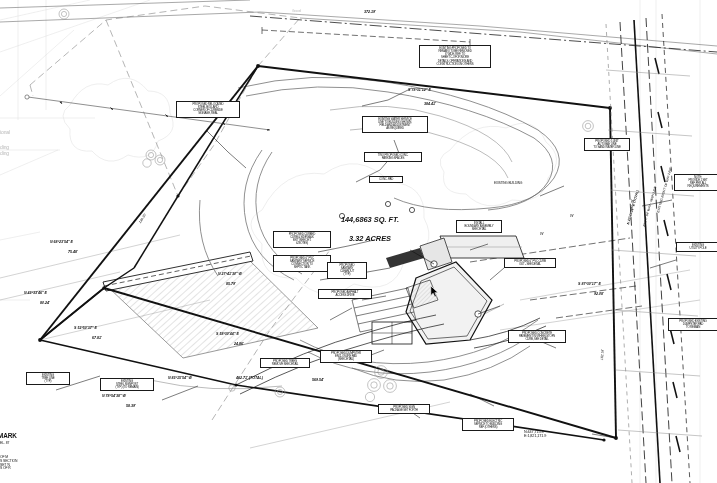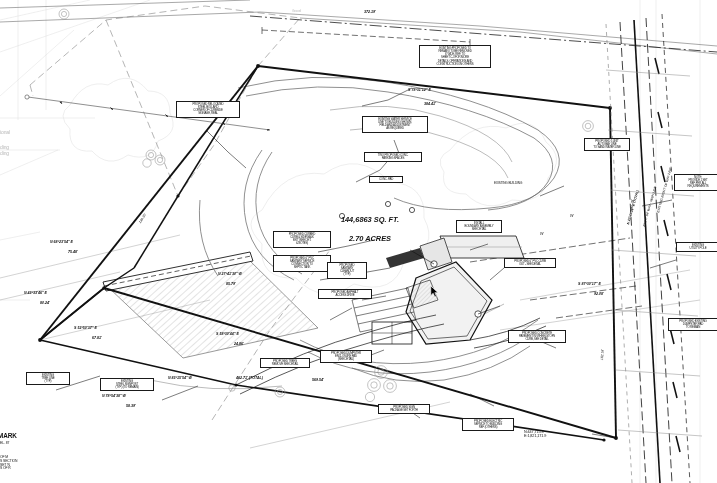--- a/index.html
+++ b/index.html
@@ -312,21 +312,21 @@
       <path d="M162,400 L198,386"></path>
       <path d="M494,406 L470,394"></path>
       <path d="M420,418 L400,404"></path>
       <path d="M592,434 L616,438"></path>
       <path d="M564,186 L540,196"></path>
     </g>
   </svg>
 
   <div class="areatext" style="left:310px;top:206px;width:120px;">
     <span>144,6863 SQ. FT.</span><br>
-    <span>2.70 ACRES</span>
+    <span>3.32 ACRES</span>
   </div>
 
   <div class="freetext faint" style="left:292px;top:10px;">Gravel</div>
   <div class="dimlabel" style="left:364px;top:10px;">372.19'</div>
   <div class="dimlabel" style="left:408px;top:88px;">S 78°31'12" E</div>
   <div class="dimlabel" style="left:424px;top:102px;">384.41'</div>
 
   <div class="dimlabel" style="left:50px;top:240px;">N 68°23'54" E</div>
   <div class="dimlabel" style="left:68px;top:250px;">75.48'</div>
 

